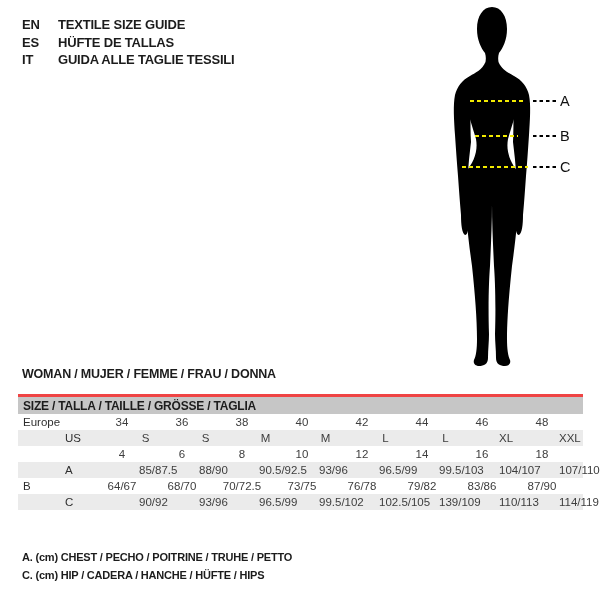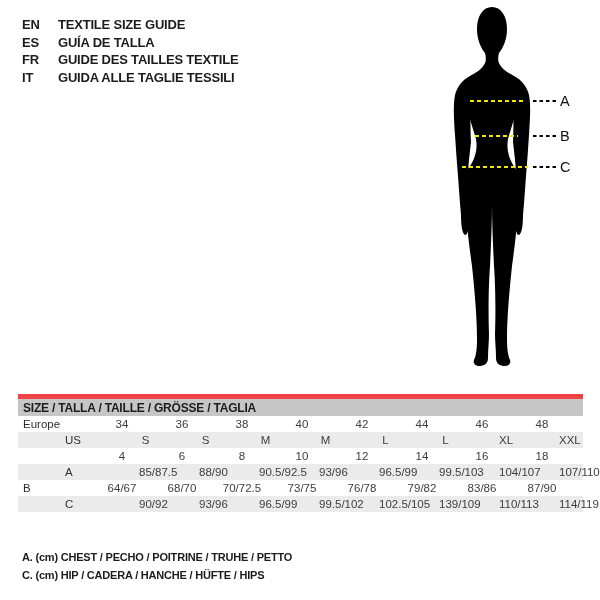--- a/index.html
+++ b/index.html
@@ -20,43 +20,42 @@
   .kdash{stroke:var(--leader,#000);stroke-width:2;stroke-dasharray:3.5 3;fill:none;}
   .marker{position:absolute;left:560px;font-size:14.5px;font-weight:400;color:#111;}
   .m-a{top:93px;} .m-b{top:128px;} .m-c{top:159px;}
   
   .tbl-title{position:absolute;left:22px;top:367px;font-size:12.5px;font-weight:700;letter-spacing:-0.2px;}
   table.size-table{
     position:absolute;left:18px;top:394px;width:565px;
     border-collapse:collapse;table-layout:fixed;
   }
   table.size-table thead th{
-    background:var(--header-bg,#c6c6c6);border-top:5px solid #ef4444;
+    background:var(--header-bg,#c6c6c6);border-top:3px solid #ef4444;
     height:17px;font-size:12px;font-weight:700;text-align:left;padding:0 0 0 5px;
     letter-spacing:-0.2px;white-space:nowrap;overflow:visible;
   }
   table.size-table td{
     height:16px;font-size:11.5px;color:#3d3d3d;text-align:center;
     padding:0;line-height:16px;white-space:nowrap;
   }
   table.size-table td.lbl{text-align:left;padding-left:5px;color:#2e2e2e;margin-left:24px;}
   table.size-table tr.shaded td{background:var(--stripe-bg,#ebebeb);padding-left:47px;}
   
   .legend{position:absolute;left:22px;top:548px;}
   .legend-line{height:18.4px;line-height:18.4px;font-size:11px;font-weight:700;letter-spacing:-0.2px;white-space:nowrap;}
 </style>
 </head>
 <body>
 
 <div class="canvas">
 
   <div class="langs" id="langs">
       <div class="lang-row"><span class="lang-code">EN</span><span class="lang-label">TEXTILE SIZE GUIDE</span></div>
-      <div class="lang-row"><span class="lang-code">ES</span><span class="lang-label">GUÍA DE TALLA</span></div>
-      <div class="lang-row"><span class="lang-code">FR</span><span class="lang-label">GUIDE DES TAILLES TEXTILE</span></div>
+      <div class="lang-row"><span class="lang-code">ES</span><span class="lang-label">HÜFTE DE TALLAS</span></div>
       <div class="lang-row"><span class="lang-code">IT</span><span class="lang-label">GUIDA ALLE TAGLIE TESSILI</span></div>
     </div>
 
   <div class="figure-wrap">
     <svg width="160" height="366" viewBox="0 0 160 366" aria-hidden="true">
       <path class="body-fill" d="
         M52,3
         C61,3 67,12 67,25
         C67,36 63,44 59,49
         C58,52 58,55 58.5,58
@@ -112,20 +111,21 @@
       <line class="ydash" x1="22" y1="163" x2="88" y2="163"></line>
       <line class="kdash" x1="93" y1="97" x2="117" y2="97"></line>
       <line class="kdash" x1="93" y1="132" x2="117" y2="132"></line>
       <line class="kdash" x1="93" y1="163" x2="117" y2="163"></line>
     </svg>
     <span class="marker m-a">A</span>
     <span class="marker m-b">B</span>
     <span class="marker m-c">C</span>
   </div>
 
+  <div class="tbl-title">WOMAN / MUJER / FEMME / FRAU / DONNA</div>
 
   <table class="size-table">
     <colgroup>
       <col style="width:74px">
       <col style="width:60px">
         <col style="width:60px">
         <col style="width:60px">
         <col style="width:60px">
       <col style="width:60px">
         <col style="width:60px">

